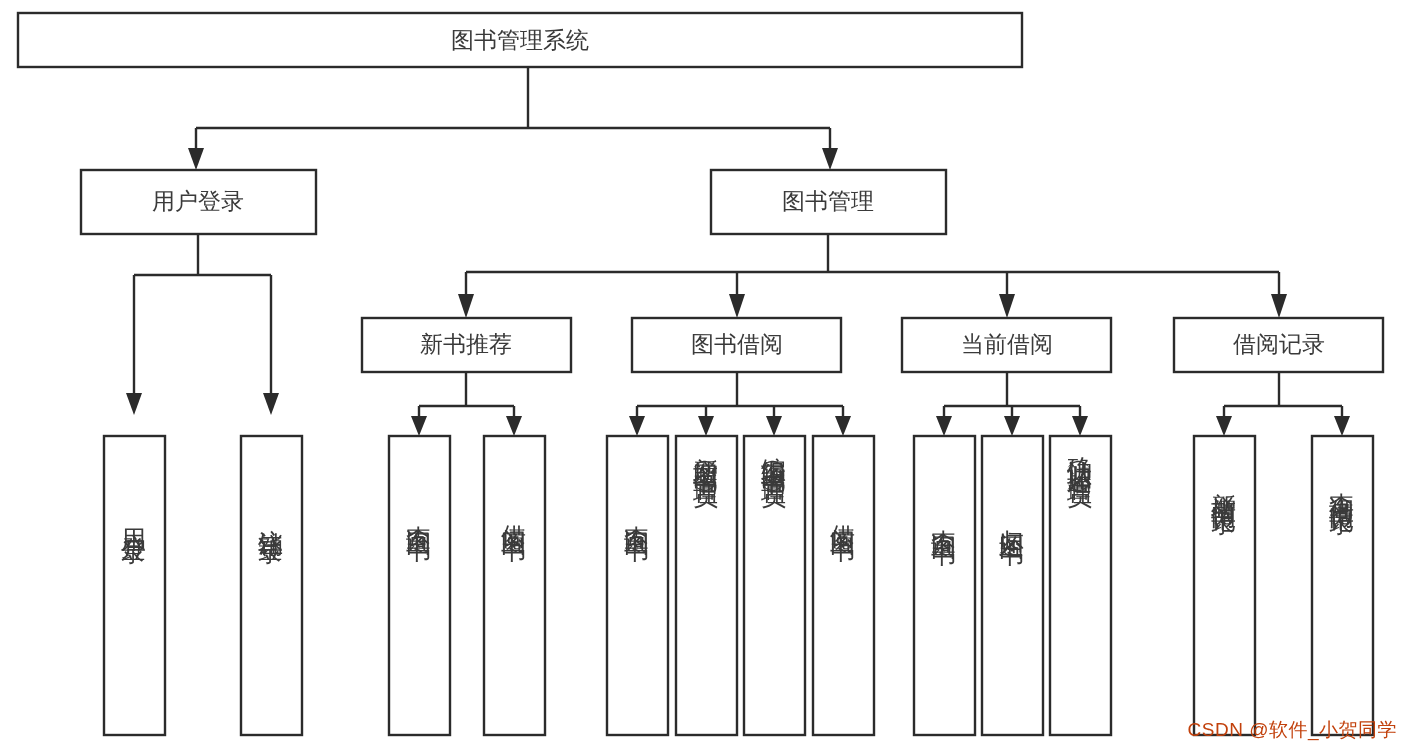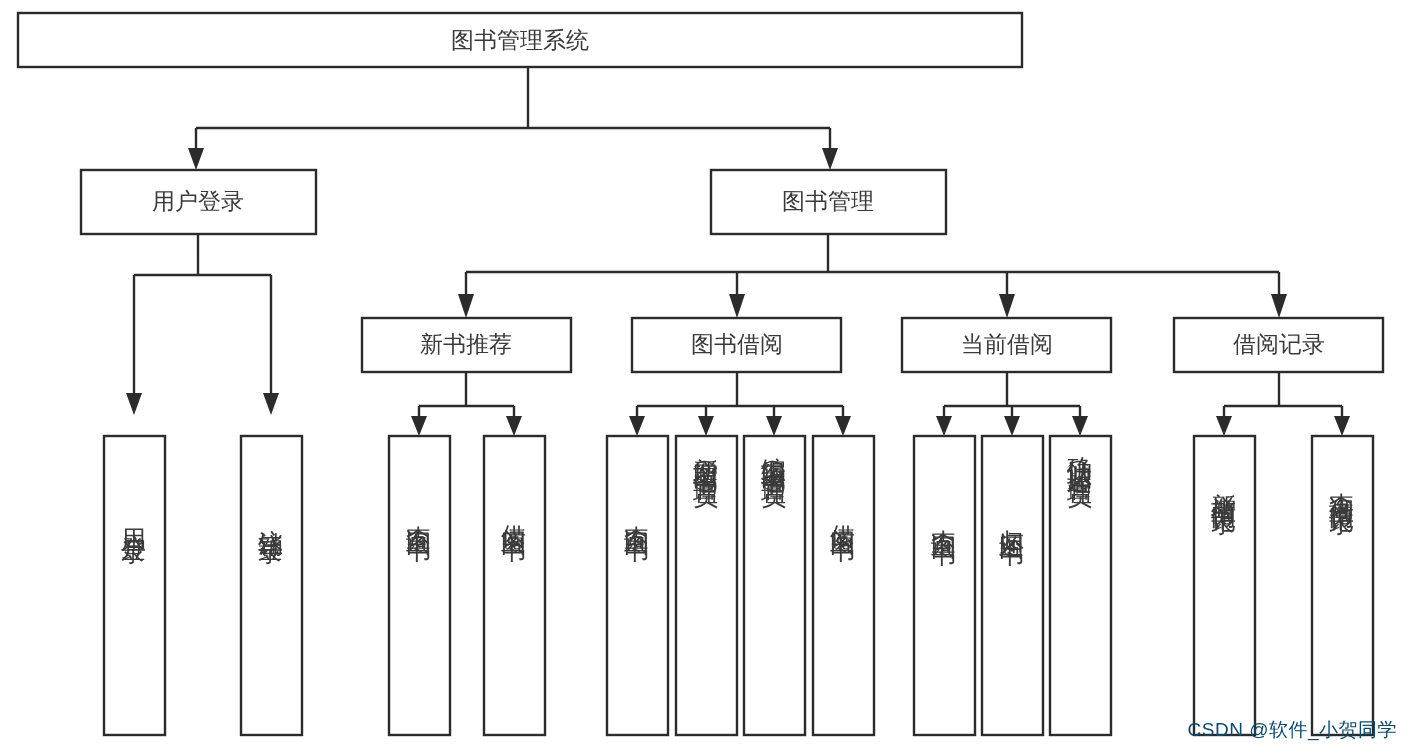--- a/index.html
+++ b/index.html
@@ -53,21 +53,21 @@
     font-family: "Liberation Sans", "DejaVu Sans", sans-serif;
     font-size: 25px;
     text-anchor: middle;
   }
   .watermark {
     position: absolute;
     right: 8px;
     bottom: 4px;
     font-family: "Liberation Sans", "DejaVu Sans", sans-serif;
     font-size: 19px;
-    color: #0c4a6e;
+    color: #c2410c;
     white-space: nowrap;
     letter-spacing: 0.5px;
     user-select: none;
   }
 </style>
 </head>
 <body>
 
 <div id="diagram-root">
 

